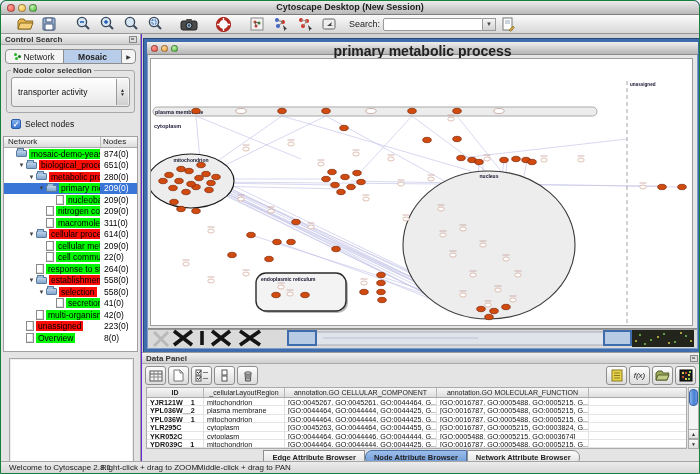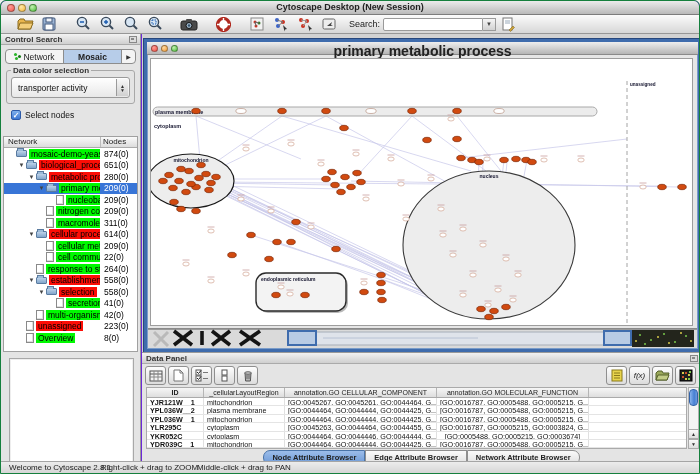--- a/index.html
+++ b/index.html
@@ -32,21 +32,21 @@
   .cp-tab{flex:1;font-size:8.5px;display:flex;align-items:center;justify-content:center;color:#222;border-right:1px solid #8d8d8d;gap:2px;}
   .cp-tab.active{background:#b7cde9;font-weight:bold;}
   .cp-tab-more{width:13px;display:flex;align-items:center;justify-content:center;font-size:6px;color:#333;}
   .net-glyph{width:7px;height:7px;position:relative;}
   .net-glyph i{position:absolute;width:3px;height:3px;border-radius:50%;background:#2ab52a;}
   .net-glyph i:nth-child(1){left:0;top:0;}
   .net-glyph i:nth-child(2){right:0;top:2px;background:#147a14;}
   .net-glyph i:nth-child(3){left:1px;bottom:0;}
   .groupbox{margin:6px 5px 0 5px;border:1px solid #a8a8a8;border-radius:3px;padding:6px 4px 5px 4px;position:relative;}
   .groupbox .glabel{position:absolute;top:-5px;left:4px;background:#e4e4e4;font-size:8px;font-weight:bold;color:#333;padding:0 2px;}
-  .dropdown{height:21px;border:1px solid #9a9a9a;border-radius:3px;background:linear-gradient(#ffffff,#e8e8e8);display:flex;align-items:center;font-size:8.5px;color:#111;padding-left:6px;position:relative;}
+  .dropdown{height:30px;border:1px solid #9a9a9a;border-radius:3px;background:linear-gradient(#ffffff,#e8e8e8);display:flex;align-items:center;font-size:8.5px;color:#111;padding-left:6px;position:relative;}
   .dd-step{position:absolute;right:1px;top:1px;bottom:1px;width:12px;border-left:1px solid #9a9a9a;background:linear-gradient(#f8f8f8,#d0d0d0);display:flex;flex-direction:column;align-items:center;justify-content:center;font-size:5px;line-height:4px;color:#333;}
   .checkrow{display:flex;align-items:center;gap:4px;margin:6px 0 0 10px;font-size:8.5px;color:#111;}
   .checkbox{width:10px;height:10px;border-radius:2px;background:linear-gradient(#7fb0ec,#3b76d3);border:1px solid #2c5aa8;color:#fff;font-size:8px;line-height:9px;text-align:center;font-weight:bold;}
 
   
   .tree{position:absolute;left:2px;right:2px;top:102px;bottom:0;height:216px;border:1px solid #a0a0a0;background:#fff;overflow:hidden;}
   .tree-head{display:flex;height:11px;background:linear-gradient(#fafafa,#dcdcdc);border-bottom:1px solid #aaa;font-size:8px;color:#222;}
   .th-net{flex:1;padding-left:4px;border-right:1px solid #bbb;}
   .th-nodes{width:36px;padding-left:2px;}
   .trow{position:relative;height:11.5px;display:flex;align-items:center;font-size:8.5px;color:#000;white-space:nowrap;padding-right:37px;overflow:hidden;}
@@ -83,21 +83,21 @@
   .dbtn{width:21px;height:19px;border:1px solid #8f8f8f;border-radius:3px;background:linear-gradient(#fefefe,#dcdcdc);margin-right:2px;display:flex;align-items:center;justify-content:center;}
   .dp-right{margin-left:auto;display:flex;}
   .dtable{position:absolute;left:4px;top:34px;right:14px;height:62px;background:#fff;border:1px solid #aaa;font-size:7.2px;}
   .dt-head{display:flex;height:10px;background:linear-gradient(#f6f6f6,#dedede);border-bottom:1px solid #aaa;font-size:7px;color:#222;text-align:center;}
   .dt-head span{border-right:1px solid #b5b5b5;overflow:hidden;white-space:nowrap;padding-top:1px;}
   .dtr{display:flex;height:8.4px;border-bottom:1px solid #e4e4e4;white-space:nowrap;}
   .dtr span{border-right:1px solid #e0e0e0;overflow:hidden;padding:0 3px;color:#111;}
   .c-id{width:57px;font-weight:bold;}
   .c-reg{width:81px;}
   .c-cc{width:152px;}
-  .c-mf{width:152px;text-align:center;}
+  .c-mf{width:152px;}
   .c-fill{flex:1;border-right:none!important;}
   .vscroll{position:absolute;right:2px;top:34px;width:11px;height:62px;border:1px solid #b0b0b0;background:#f4f4f4;}
   .vthumb{position:absolute;left:0px;top:1px;width:9px;height:17px;border-radius:4px;background:linear-gradient(90deg,#8ab4ee,#467fd2 60%,#6f9ce0);border:1px solid #3463a8;}
   .varrows{position:absolute;right:2px;top:76px;width:11px;font-size:5px;color:#333;text-align:center;line-height:9px;}
   .varrows div{border:1px solid #aaa;background:linear-gradient(#fafafa,#ddd);height:10px;}
   .dp-tabs{position:absolute;left:0;right:0;top:97px;display:flex;justify-content:center;gap:0;}
   .dp-tab{font-size:7.5px;font-weight:bold;color:#222;background:linear-gradient(#fafafa,#e0e0e0);border:1px solid #8f8f8f;padding:2px 8px;}
   .dp-tab.first{border-radius:7px 0 0 7px;}
   .dp-tab.last{border-radius:0 7px 7px 0;text-decoration:underline;}
   .dp-tab.active{background:linear-gradient(#9cbdea,#6c99d6);border-color:#4a74a8;}
@@ -242,21 +242,21 @@
             <i></i>
           </span>
         <span>Network</span>
       </div>
       <div class="cp-tab active">
         <span>Mosaic</span>
       </div>
       <div class="cp-tab-more">▶</div>
     </div>
     <div class="groupbox">
-      <span class="glabel">Data color selection</span>
+      <span class="glabel">Node color selection</span>
       <div class="dropdown">
         <span>transporter activity</span>
         <span class="dd-step">
             <span>▲</span>
             <span>▼</span>
           </span>
       </div>
     </div>
     <div class="checkrow">
       <span class="checkbox">✓</span>
@@ -701,22 +701,22 @@
         </div>
     </div>
     <div class="vscroll">
         <div class="vthumb"></div>
       </div>
     <div class="varrows">
         <div>▲</div>
         <div>▼</div>
       </div>
     <div class="dp-tabs">
+      <div class="dp-tab">Edge Attribute Browser</div>
       <div class="dp-tab first active">Node Attribute Browser</div>
-      <div class="dp-tab">Edge Attribute Browser</div>
       <div class="dp-tab last">Network Attribute Browser</div>
     </div>
   </div>
 
   <div class="statusbar">
     <span style="left:8px">Welcome to Cytoscape 2.8.1</span>
     <span style="left:100px">Right-click + drag to ZOOM</span>
     <span style="left:196px">Middle-click + drag to PAN</span>
   </div>
 

